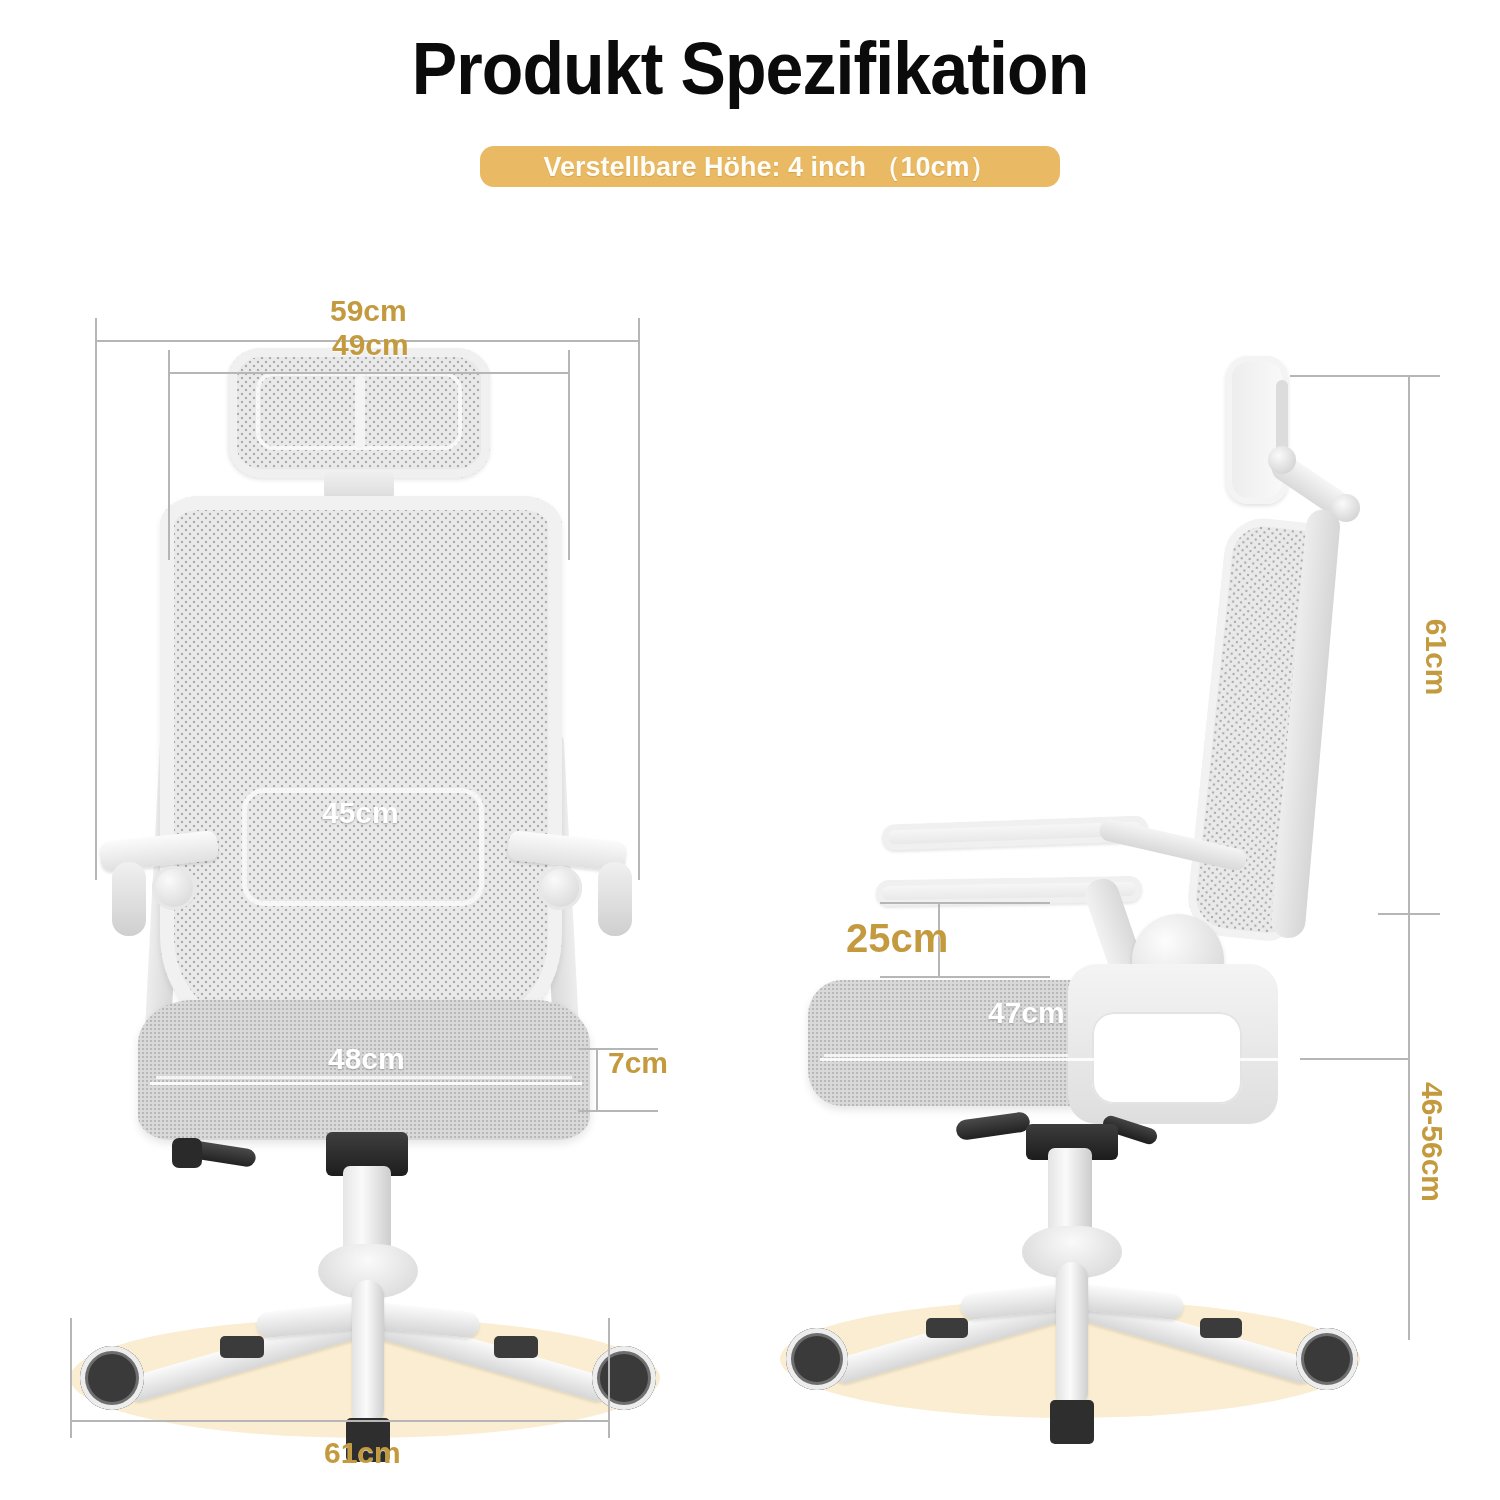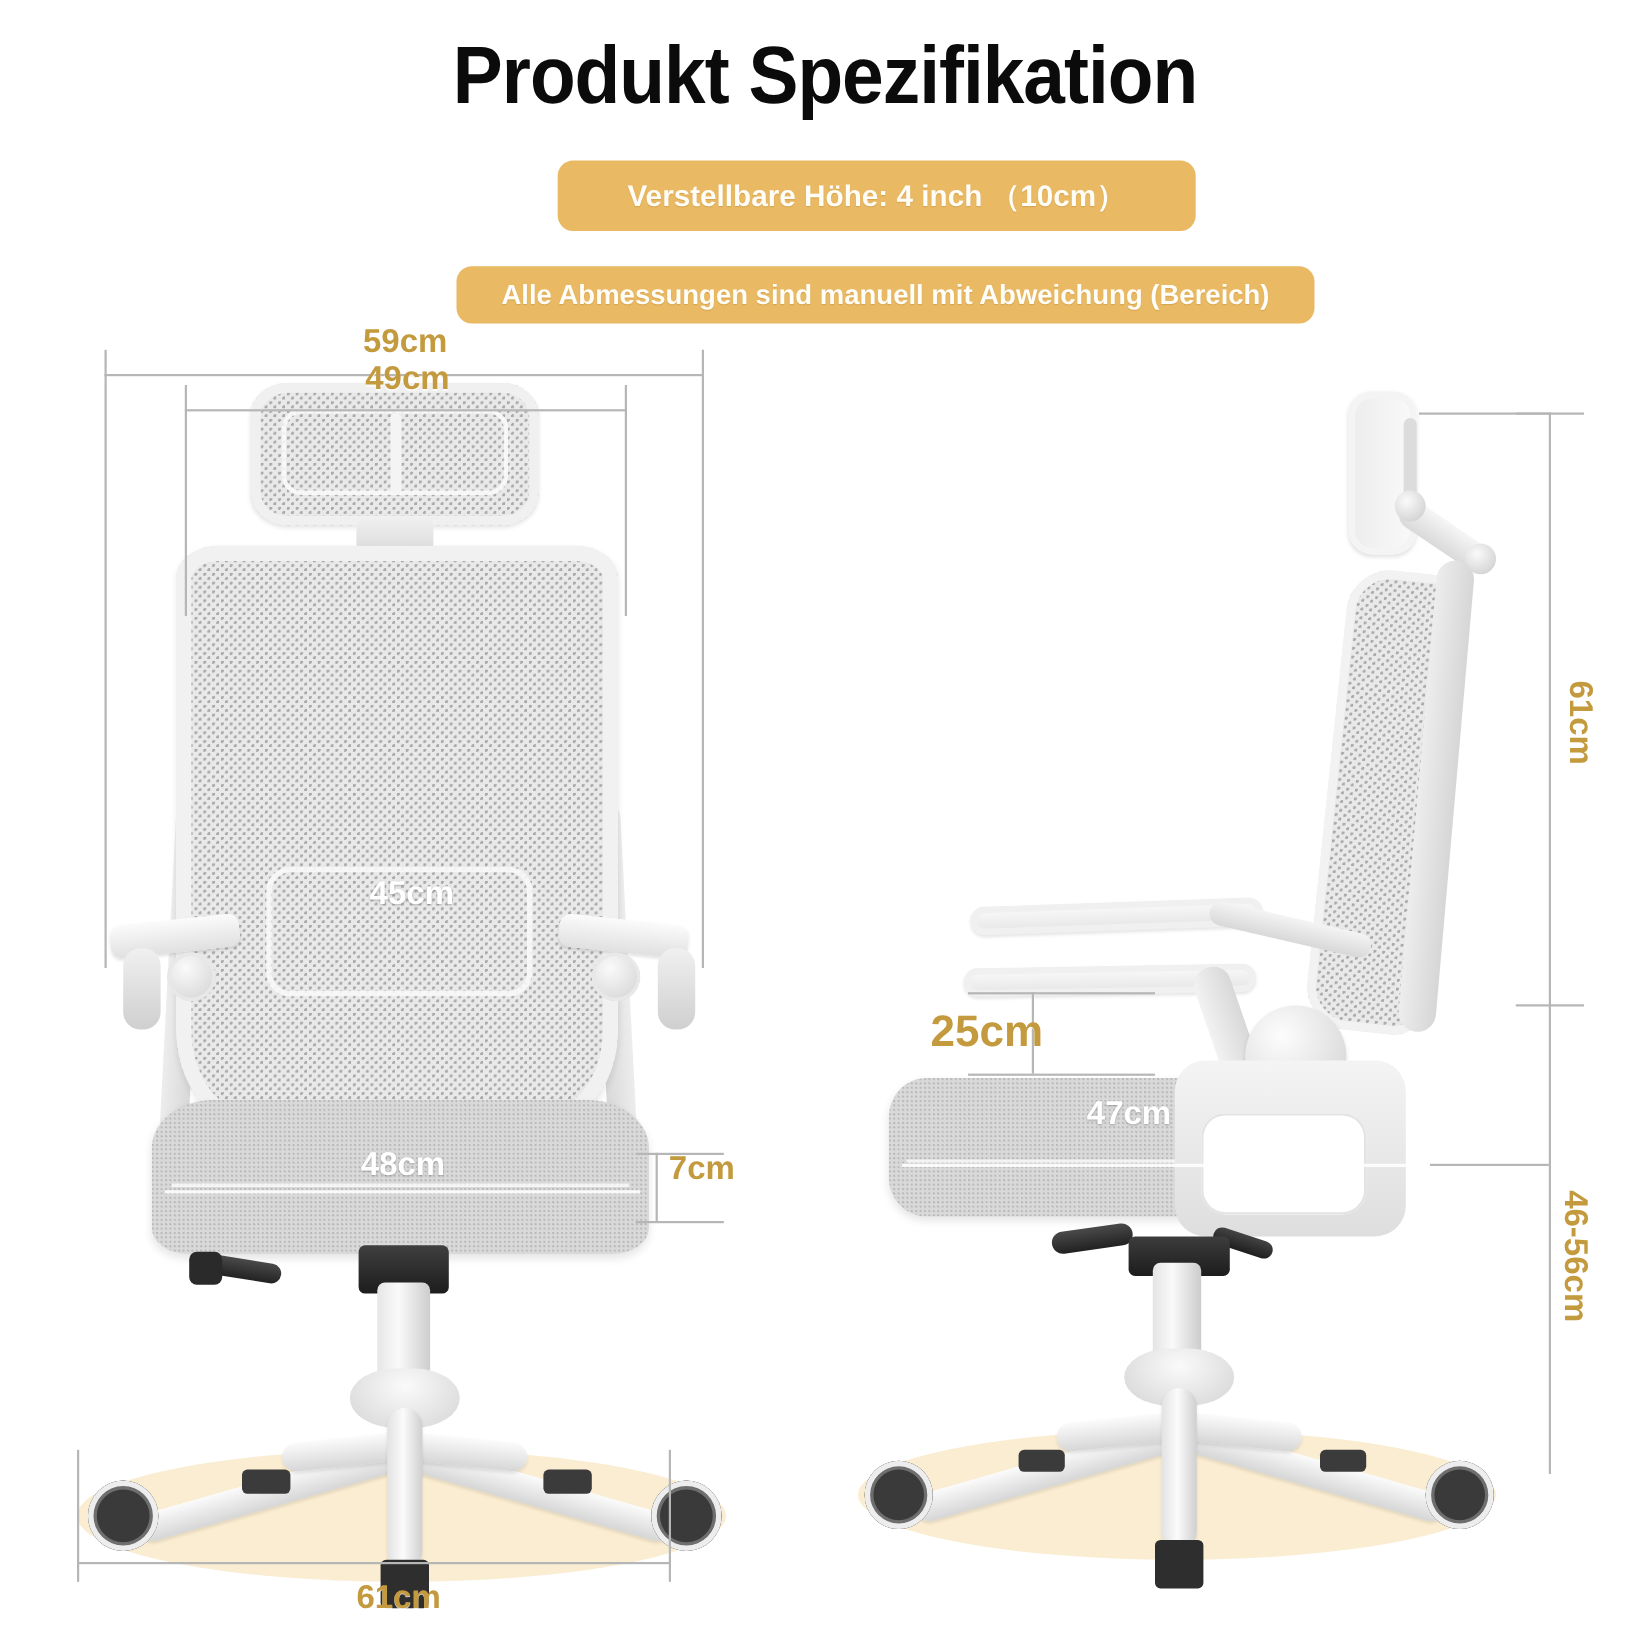--- a/index.html
+++ b/index.html
@@ -8,21 +8,21 @@
   #page{position:relative;width:1500px;height:1500px;background:#ffffff;}
 
   
   .title{position:absolute;left:0;top:26px;width:1500px;text-align:center;
          font-size:74px;font-weight:bold;color:#0b0b0b;letter-spacing:-1px;
          font-family:"Liberation Sans","DejaVu Sans",sans-serif;
          transform:scaleX(.92);transform-origin:50% 50%;white-space:nowrap;}
   .badge{position:absolute;background:#e9b963;border-radius:14px;color:#fffdf8;
          font-weight:bold;display:flex;align-items:center;justify-content:center;
          text-shadow:0 1px 1px rgba(150,100,20,.25);white-space:nowrap;}
-  #badge1{left:480px;top:146px;width:580px;height:64px;font-size:27px;margin-left:27px;}
+  #badge1{left:480px;top:146px;width:580px;height:41px;font-size:27px;}
   #badge2{left:415px;top:242px;width:780px;height:52px;font-size:25px;}
 
   
   .dimline-h{position:absolute;height:0;border-top:2px solid #b6b6b6;}
   .dimline-v{position:absolute;width:0;border-left:2px solid #b6b6b6;}
   .tick-v{position:absolute;width:0;border-left:2px solid #b6b6b6;}
   .tick-h{position:absolute;height:0;border-top:2px solid #b6b6b6;}
   .dim-label{position:absolute;color:#c49a3e;font-weight:bold;white-space:nowrap;
              text-shadow:0 1px 0 rgba(255,255,255,.75);}
   .dim-label-white{position:absolute;color:#ffffff;font-weight:bold;white-space:nowrap;
@@ -181,23 +181,20 @@
 <body>
 
 <div id="page">
 
   <div class="title">Produkt Spezifikation</div>
 
   <div class="badge" id="badge1">
     <span>Verstellbare Höhe: 4 inch （10cm）</span>
   </div>
 
-  <div class="badge" id="badge2">
-    <span>Alle Abmessungen sind manuell mit Abweichung (Bereich)</span>
-  </div>
 
   <div id="front">
 
     <div class="floorshadow" id="fv-floorshadow"></div>
 
     <div class="mesh" id="fv-headrest"></div>
     <div id="fv-hr-inner"></div>
     <div id="fv-hr-split"></div>
     <div id="fv-hr-stem"></div>
 
@@ -238,21 +235,21 @@
   <div class="tick-v" style="left:95px;top:318px;height:562px;"></div>
   <div class="tick-v" style="left:638px;top:318px;height:562px;"></div>
   <div class="dimline-h" style="left:95px;top:340px;width:545px;"></div>
   <div class="dim-label" style="left:330px;top:294px;font-size:30px;">59cm</div>
 
   <div class="tick-v" style="left:168px;top:350px;height:210px;"></div>
   <div class="tick-v" style="left:568px;top:350px;height:210px;"></div>
   <div class="dimline-h" style="left:168px;top:372px;width:402px;"></div>
   <div class="dim-label" style="left:332px;top:328px;font-size:30px;text-align:center;">49cm</div>
 
-  <div class="dim-label-white" style="left:336px;top:796px;font-size:30px;">45cm</div>
+  <div class="dim-label-white" style="left:322px;top:796px;font-size:30px;">45cm</div>
 
   <div class="dimline-h" style="left:150px;top:1082px;width:432px;border-top:3px solid rgba(255,255,255,.85);"></div>
   <div class="dim-label-white" style="left:328px;top:1042px;font-size:30px;">48cm</div>
 
   <div class="tick-h" style="left:578px;top:1048px;width:80px;"></div>
   <div class="tick-h" style="left:578px;top:1110px;width:80px;"></div>
   <div class="dimline-v" style="left:596px;top:1048px;height:62px;"></div>
   <div class="dim-label" style="left:608px;top:1046px;font-size:30px;">7cm</div>
 
   <div class="tick-v" style="left:70px;top:1318px;height:120px;"></div>

